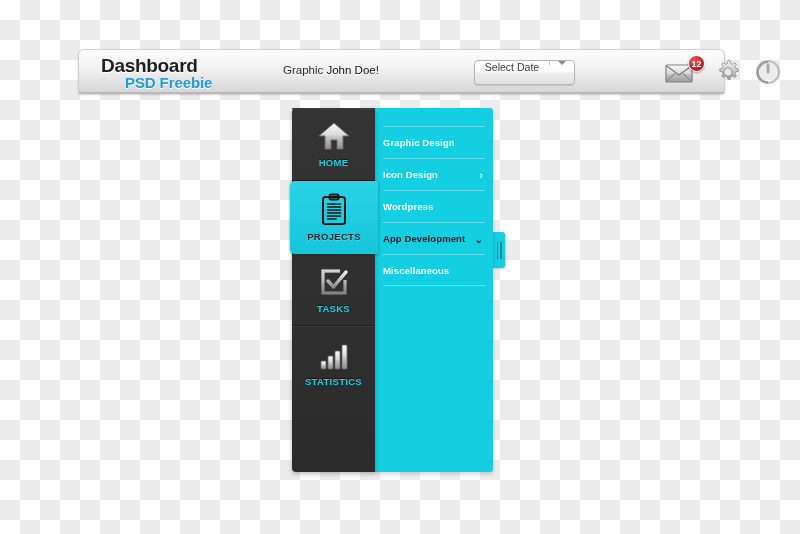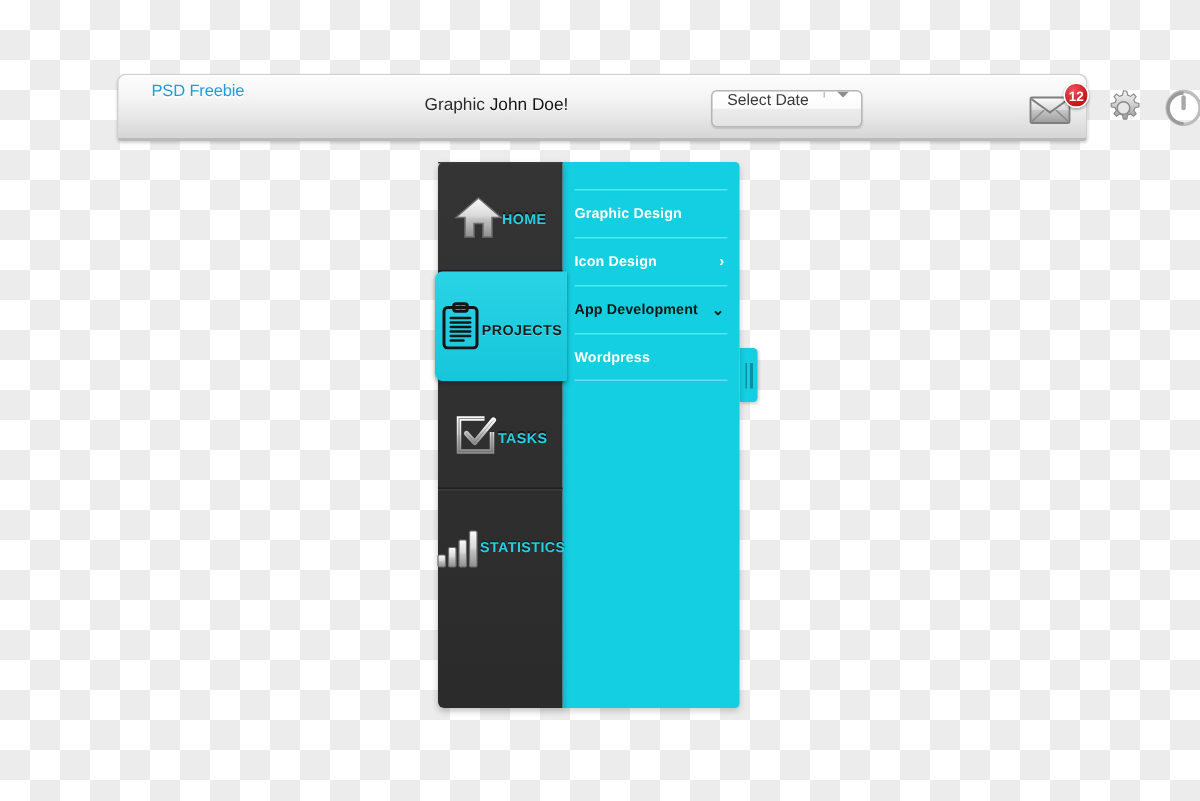--- a/index.html
+++ b/index.html
@@ -31,23 +31,24 @@
   }
   #title-block {
     position: absolute; left: 22px; top: 5px;
   }
   #dash-title {
     font-size: 19px; font-weight: bold; color: #1e1e1e;
     letter-spacing: -.3px; line-height: 22px;
     text-shadow: 0 1px 0 #ffffff;
   }
   #dash-sub {
-    font-size: 11px; font-weight: normal; color: #1f9ddb;
+    font-size: 15px; font-weight: bold; color: #1f9ddb;
     line-height: 12px; letter-spacing: -.1px;
     text-shadow: 0 1px 0 #ffffff;
+    margin-left: 24px;
   }
   #welcome {
     position: absolute; left: 204px; top: 14px;
     font-size: 11.5px; color: #2a2a2a;
     text-shadow: 0 1px 0 #ffffff;
   }
   #welcome b { font-weight: normal; color: #111; }
 
   
   #date-select {
@@ -66,21 +67,21 @@
   #date-select-arrow {
     width: 25px; border-left: 1px solid #c2c2c2;
     display:flex; align-items:center; justify-content:center;
   }
   .caret-down {
     width:0;height:0;border-left:4px solid transparent;border-right:4px solid transparent;
     border-top:4px solid #8d8d8d;
   }
 
   
-  .hdr-icon { position:absolute; top: 8px; margin-left: 21px; }
+  .hdr-icon { position:absolute; top: 8px; }
   #mail-wrap { left: 586px; width: 40px; height: 30px; }
   #gear-wrap { left: 636px; width: 30px; height: 30px; top: 9px;}
   #power-wrap{ left: 676px; width: 30px; height: 30px; top: 9px;}
   .badge {
     position:absolute; right: 0px; top: -3px;
     width: 17px; height: 17px; border-radius: 50%;
     background: radial-gradient(circle at 35% 28%, #e8555a 0%, #cc1d22 60%, #a80d12 100%);
     border: 1.5px solid #ffffff;
     color:#fff; font-size: 9px; font-weight:bold;
     display:flex;align-items:center;justify-content:center;
@@ -93,21 +94,21 @@
     position:absolute; left: 292px; top: 108px;
     width: 83px; height: 364px;
     background: linear-gradient(to bottom, #343434 0%, #2b2b2b 100%);
     border-radius: 4px 0 0 4px;
     box-shadow: 0 2px 4px rgba(0,0,0,.25);
     z-index: 5;
   }
   .nav-item {
     position: relative;
     height: 72.8px;
-    display:flex; 
+    display:flex; flex-direction:column;
     align-items:center; justify-content:center;
     border-bottom: 1px solid #1f1f1f;
     box-shadow: inset 0 1px 0 #3d3d3d;
   }
   .nav-item:last-child{ border-bottom:none; }
   .nav-label {
     font-size: 9.5px; font-weight: bold; color: #25cfe3;
     letter-spacing: .3px; margin-top: 6px;
     text-shadow: 0 -1px 0 rgba(0,0,0,.6);
   }
@@ -164,20 +165,21 @@
     box-shadow: 1px 1px 2px rgba(0,0,0,.18);
   }
   .grip { width: 1.5px; height: 17px; background: #0a8fa0; }
 </style>
 </head>
 <body>
 
 <div id="header">
 
   <div id="title-block">
+    <div id="dash-title">Dashboard</div>
     <div id="dash-sub">PSD Freebie</div>
   </div>
 
   <div id="welcome"><span>Graphic </span><b>John Doe!</b></div>
 
   <div id="date-select">
     <div id="date-select-value">Select Date</div>
     <div id="date-select-arrow">
       <span class="caret-down"></span>
     </div>
@@ -227,26 +229,30 @@
 
 <div id="panel">
   <div class="sub-item">
     <span>Graphic Design</span>
     <span class="sub-arrow"></span>
   </div>
   <div class="sub-item">
     <span>Icon Design</span>
     <span class="sub-arrow">›</span>
   </div>
+  <div class="sub-item">
+    <span>Wordpress</span>
+    <span class="sub-arrow"></span>
+  </div>
   <div class="sub-item expanded">
     <span>App Development</span>
     <span class="sub-arrow down">⌄</span>
   </div>
   <div class="sub-item">
-    <span>Wordpress</span>
+    <span>Miscellaneous</span>
     <span class="sub-arrow"></span>
   </div>
 </div>
 
 <div id="panel-handle">
   <span class="grip"></span>
   <span class="grip"></span>
 </div>
 
 <div id="sidebar">

